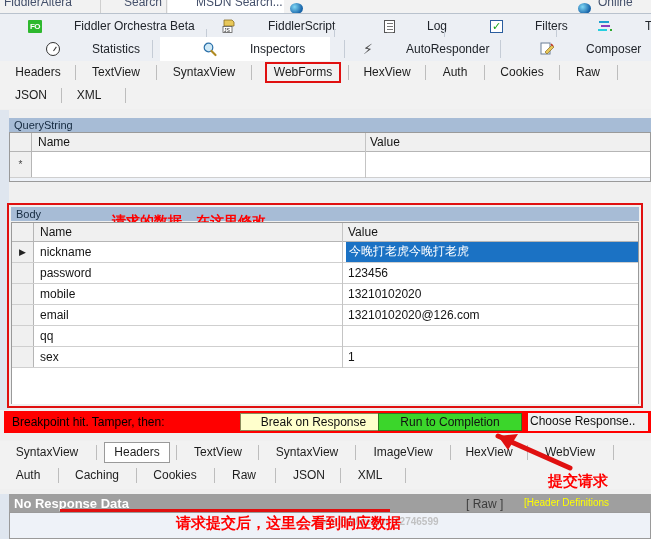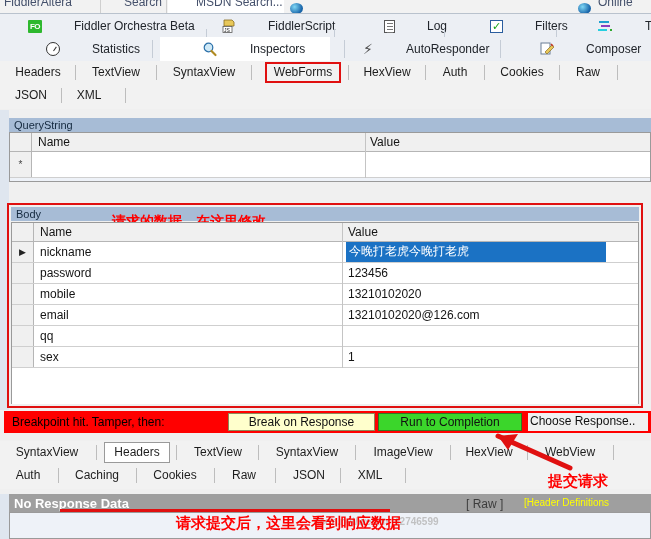--- a/index.html
+++ b/index.html
@@ -251,21 +251,21 @@
       <div class="colsepv" style="left:330px;top:0;height:19px;"></div>
       <div class="gcell" style="left:336px;top:0;width:280px;">Value</div>
     </div>
 
     <div class="grow" style="top:19px;width:626px;">
       <div class="gmark" style="line-height:21px;text-align:center;font-size:9px;color:#222;">
         <span>▶</span>
       </div>
       <div class="gcell" style="left:28px;top:1px;width:290px;">nickname</div>
       <div class="colsepv" style="left:330px;top:0;height:21px;"></div>
-      <div class="sel-val" style="left:334px;top:0;width:260px;height:20px;">今晚打老虎今晚打老虎</div>
+      <div class="sel-val" style="left:334px;top:0;width:292px;height:20px;">今晚打老虎今晚打老虎</div>
     </div>
 
     <div class="grow" style="top:40px;width:626px;">
       <div class="gmark"></div>
       <div class="gcell" style="left:28px;top:1px;width:290px;">password</div>
       <div class="colsepv" style="left:330px;top:0;height:21px;"></div>
       <div class="gcell" style="left:336px;top:1px;width:285px;">123456</div>
     </div>
 
     <div class="grow" style="top:61px;width:626px;">
@@ -295,21 +295,21 @@
       <div class="colsepv" style="left:330px;top:0;height:21px;"></div>
       <div class="gcell" style="left:336px;top:1px;width:285px;">1</div>
     </div>
 
     <div style="position:absolute;left:0;top:145px;width:626px;height:36px;background:#fff;"></div>
   </div>
 
   <div class="bpbar" style="left:4px;top:411px;width:647px;height:22px;">
     <span class="bptext">Breakpoint hit. Tamper, then:</span>
   </div>
-  <div class="btn btn-yellow" style="left:228px;top:413px;width:147px;">
+  <div class="btn btn-yellow" style="left:240px;top:413px;width:147px;">
     <span>Break on Response</span>
   </div>
   <div class="btn btn-green" style="left:378px;top:413px;width:144px;">
     <span>Run to Completion</span>
   </div>
   <div class="btn btn-gray" style="left:528px;top:413px;width:120px;text-align:left;padding-left:2px;">
     <span>Choose Response..</span>
   </div>
 
   <div class="subtabs" style="top:441px;height:48px;background:#f2f2f2;">

